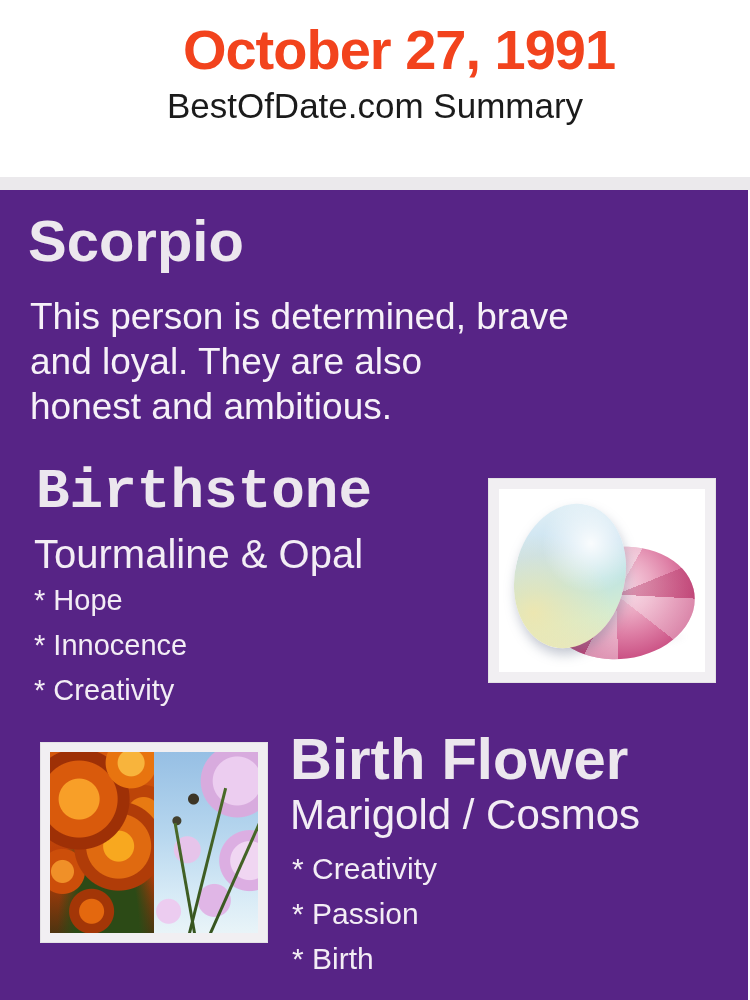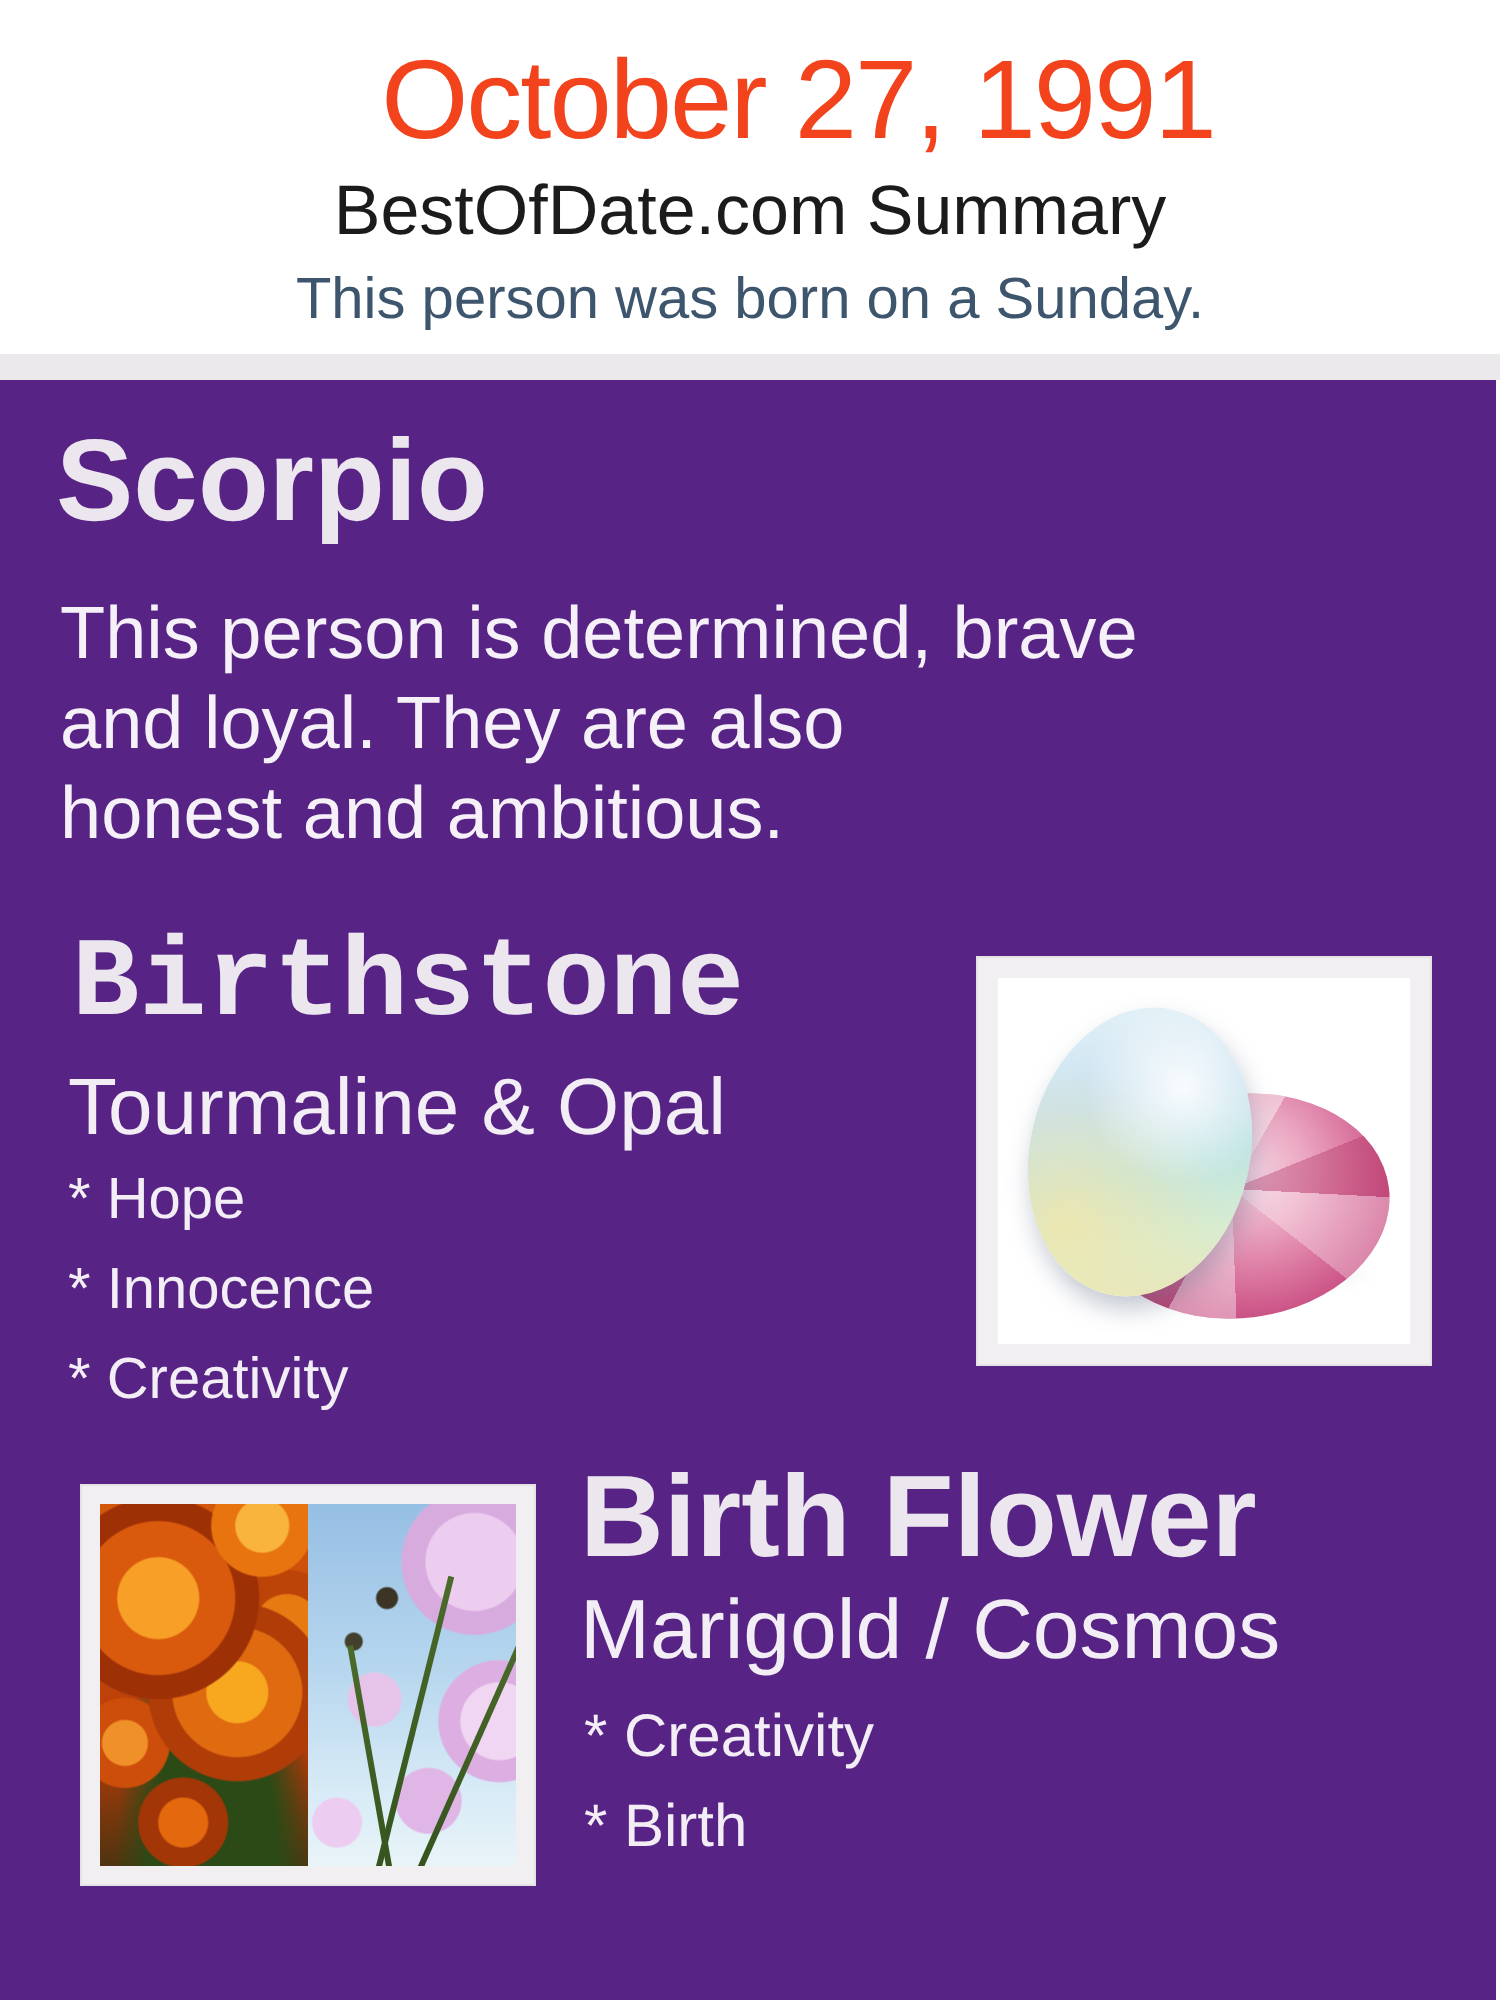--- a/index.html
+++ b/index.html
@@ -5,21 +5,21 @@
   * { margin:0; padding:0; box-sizing:border-box; }
   html,body { background:#ffffff; }
   body { font-family:"Liberation Sans", sans-serif; }
   .page {
     position:relative; width:750px; height:1000px;
     background:#ffffff; overflow:hidden; margin:0 auto;
   }
 
   
   .header { position:absolute; left:0; top:0; width:750px; height:177px; text-align:center; background:#ffffff; }
-  .date-title { margin-top:22px; font-size:56px; font-weight:normal; color:#f2431d; letter-spacing:-1px; line-height:1.0;padding-left:48px; }
+  .date-title { margin-top:22px; font-size:56px; font-weight:bold; color:#f2431d; letter-spacing:-1px; line-height:1.0;padding-left:48px; }
   .site-summary { margin-top:10px; font-size:35px; color:#1b1b1b; line-height:1.0; }
   .born-line { margin-top:13px; font-size:29px; color:#3e566d; line-height:1.0; }
 
   .divider-bar { position:absolute; left:0; top:177px; width:750px; height:13px; background:#ebe9ec; }
 
   
   .purple-panel { position:absolute; left:0; top:190px; width:748px; height:810px; background:#572486; }
   .purple-panel .h-big { font-weight:bold; color:#ece7ee; line-height:1.0; }
 
   .zodiac-title { position:absolute; left:28px; top:22px; font-size:58px; }
@@ -107,21 +107,20 @@
   .stem-3 { left:80px; top:60px; height:130px; transform:rotate(24deg); }
 </style>
 </head>
 <body>
 
 <div class="page">
 
   <div class="header">
     <div class="date-title">October 27, 1991</div>
     <div class="site-summary">BestOfDate.com Summary</div>
-    <div class="born-line">This person was born on a Sunday.</div>
   </div>
 
   <div class="divider-bar"></div>
 
   <div class="purple-panel">
 
     <div class="zodiac-title h-big">Scorpio</div>
     <div class="zodiac-desc">This person is determined, brave
 and loyal. They are also
 honest and ambitious.</div>
@@ -150,17 +149,18 @@
           <div class="stem stem-2"></div>
           <div class="stem stem-3"></div>
         </div>
       </div>
     </div>
 
     <div class="flower-title h-big">Birth Flower</div>
     <div class="flower-names">Marigold / Cosmos</div>
     <ul class="trait-list flower-traits">
       <li>* Creativity</li>
+      <li>* Passion</li>
       <li>* Birth</li>
     </ul>
 
   </div>
 </div>
 
 </body></html>

